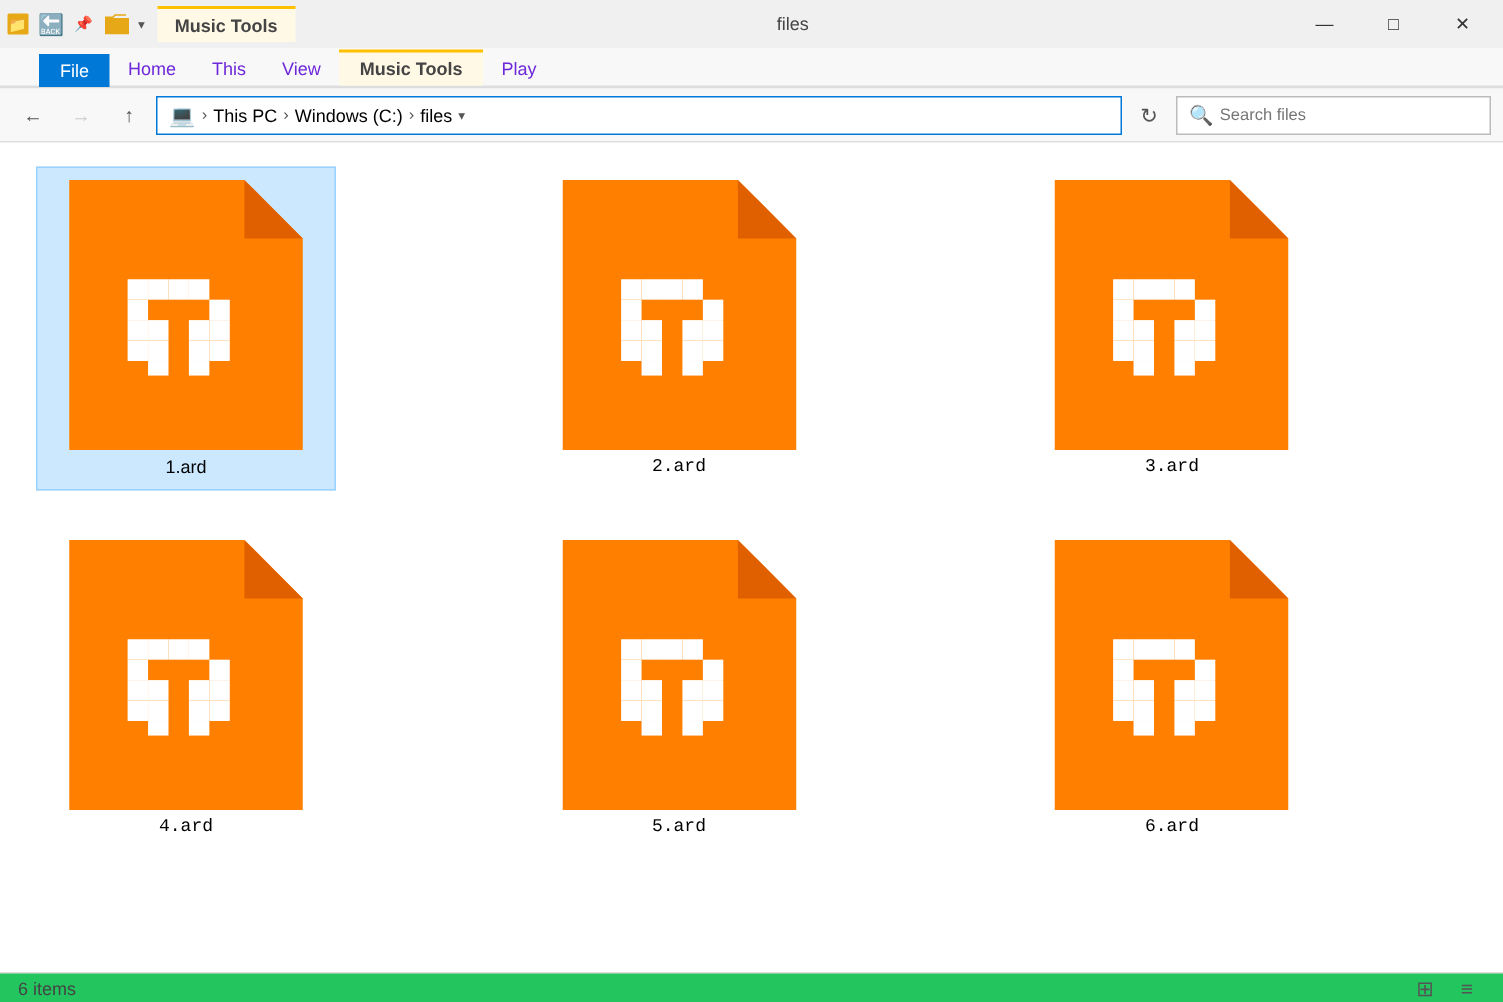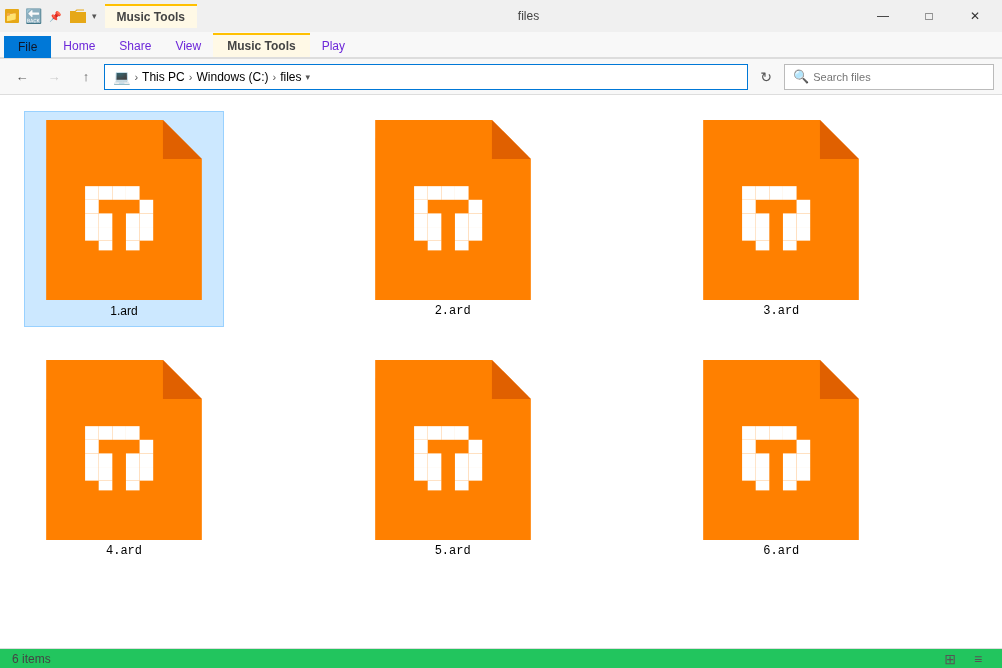--- a/index.html
+++ b/index.html
@@ -76,23 +76,23 @@
   <div class="title-bar-title">files</div>
   <div class="window-controls">
     <div class="window-btn">—</div>
     <div class="window-btn">□</div>
     <div class="window-btn close">✕</div>
   </div>
 </div>
 
 <div class="ribbon">
   <div class="ribbon-tabs">
-    <div class="ribbon-tab active" style="color:#0f172a; background:#0078d7; border:none; padding:4px 14px;">File</div>
+    <div class="ribbon-tab active" style="color:#ffffff; background:#0078d7; border:none; padding:4px 14px;margin-left:22px;">File</div>
     <div class="ribbon-tab">Home</div>
-    <div class="ribbon-tab">Share</div>
+    <div class="ribbon-tab">This</div>
     <div class="ribbon-tab">View</div>
     <div class="ribbon-tab music-tools" style="border-top: 2px solid #ffc000; font-weight:600; padding:4px 14px;">Music Tools</div>
     <div class="ribbon-tab">Play</div>
   </div>
 </div>
 
 <div class="address-bar">
   <div class="nav-btn">←</div>
   <div class="nav-btn disabled">→</div>
   <div class="nav-btn">↑</div>

